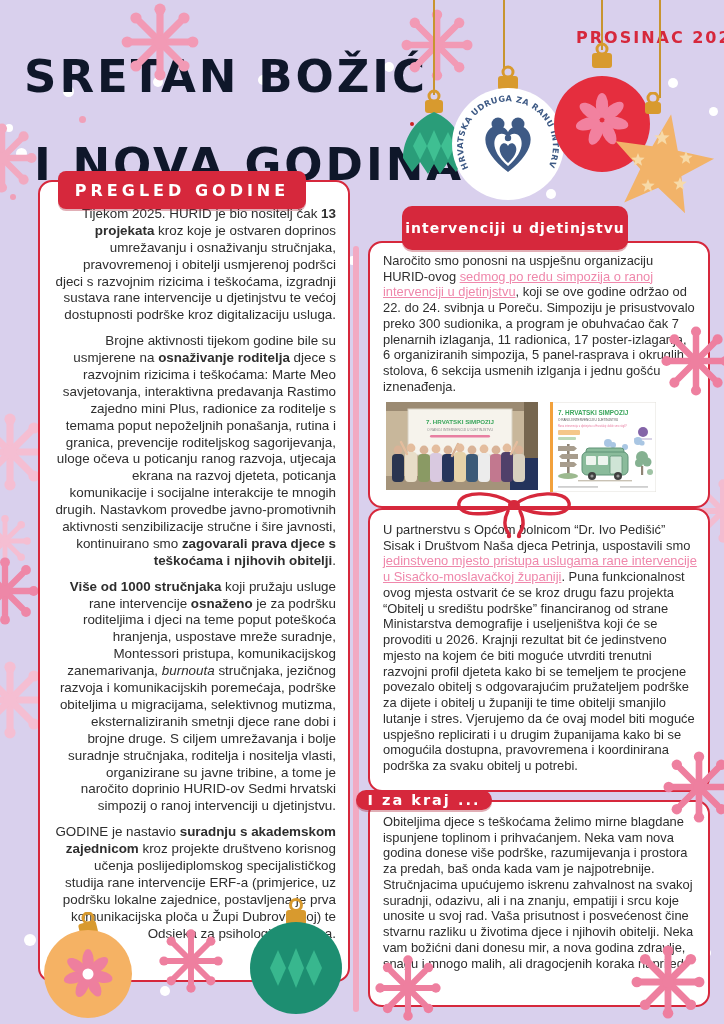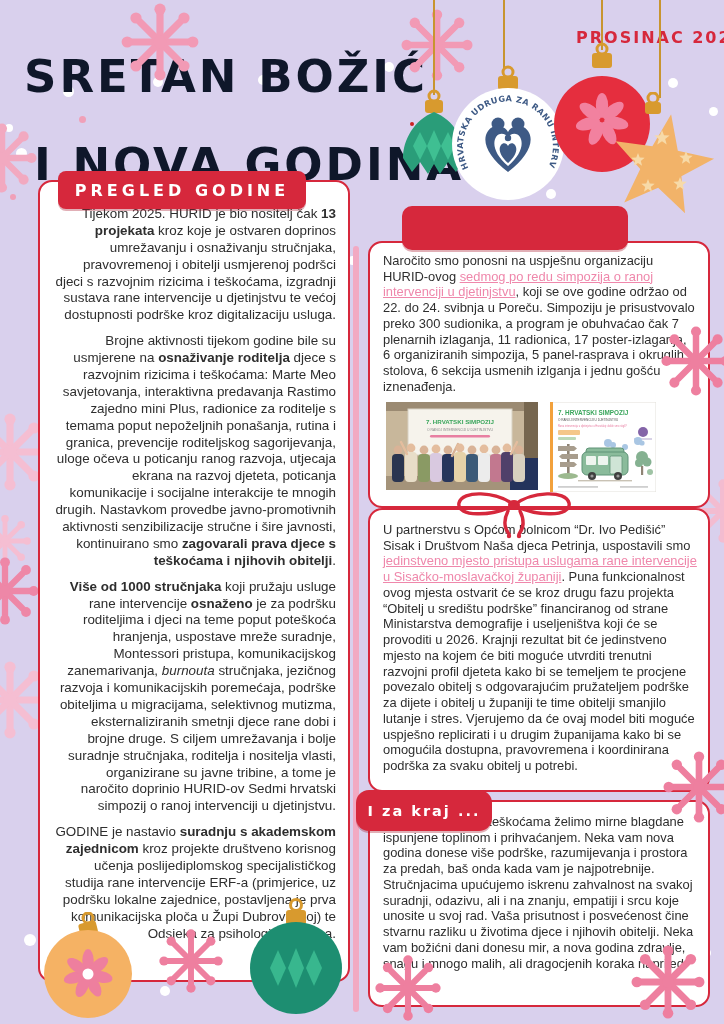--- a/index.html
+++ b/index.html
@@ -303,20 +303,21 @@
       <circle cx="92" cy="55" r="6" fill="#85b191"></circle>
         <circle cx="97" cy="60" r="4.5" fill="#85b191"></circle>
         <circle cx="89" cy="61" r="4" fill="#85b191"></circle>
       <rect x="91" y="64" width="2.2" height="9" fill="#8f8475"></rect>
       <circle cx="100" cy="70" r="3" fill="#9fc3a4"></circle>
       <rect x="8" y="84" width="40" height="1.8" fill="#cfcfcf"></rect>
         <rect x="70" y="84" width="28" height="1.8" fill="#cfcfcf"></rect>
     </svg>
   </div>
   <div class="redbox hand" style="left:402px;top:206px;width:226px;height:44px;border-radius:10px;font-size:14px;line-height:1.3;letter-spacing:1px;flex-direction:column">
+    <span>intervenciji u djetinjstvu</span>
   </div>
 
   <div class="card" style="left:368px;top:508px;width:338px;height:280px">
     <div class="body-right" style="position:absolute;left:13px;right:11px;top:12px">
       <p><span>U partnerstvu s Općom bolnicom “Dr. Ivo Pedišić” Sisak i Društvom Naša djeca Petrinja, uspostavili smo </span><span class="seg-link">jedinstveno mjesto pristupa uslugama rane intervencije u Sisačko-moslavačkoj županiji</span><span>. Puna funkcionalnost ovog mjesta ostvarit će se kroz drugu fazu projekta “Obitelj u središtu podrške” financiranog od strane Ministarstva demografije i useljeništva koji će se provoditi u 2026. Krajnji rezultat bit će jedinstveno mjesto na kojem će biti moguće utvrditi trenutni razvojni profil djeteta kako bi se temeljem te procjene povezalo obitelj s odgovarajućim pružateljem podrške za dijete i obitelj u županiji te time obitelji smanjilo lutanje i stres. Vjerujemo da će ovaj model biti moguće uspješno replicirati i u drugim županijama kako bi se omogućila dostupna, pravovremena i koordinirana podrška za svaku obitelj u potrebi.</span></p>
     </div>
   </div>
 
   <svg class="abs deco-front" style="left:450px;top:489px" width="128" height="50" viewBox="0 0 128 50">
     <g stroke="#d6283c" stroke-width="3.4" fill="none" stroke-linecap="round">
@@ -328,21 +329,21 @@
     <ellipse cx="64" cy="16" rx="6" ry="5" fill="#d6283c"></ellipse>
     <circle cx="59" cy="47" r="2.2" fill="#d6283c"></circle>
       <circle cx="69" cy="47" r="2.2" fill="#d6283c"></circle>
   </svg>
 
   <div class="card" style="left:368px;top:800px;width:338px;height:203px">
     <div class="body-right" style="position:absolute;left:13px;right:11px;top:12px">
       <p><span>Obiteljima djece s teškoćama želimo mirne blagdane ispunjene toplinom i prihvaćanjem. Neka vam nova godina donese više podrške, razumijevanja i prostora za predah, baš onda kada vam je najpotrebnije. Stručnjacima upućujemo iskrenu zahvalnost na svakoj suradnji, odazivu, ali i na znanju, empatiji i srcu koje unosite u svoj rad. Vaša prisutnost i posvećenost čine stvarnu razliku u životima djece i njihovih obitelji. Neka vam božićni dani donesu mir, a nova godina zdravlje, snagu i mnogo malih, ali dragocjenih koraka naprijed.</span></p>
     </div>
   </div>
-  <div class="redbox hand" style="left:356px;top:790px;width:136px;height:41px;border-radius:13px;font-size:14.5px;letter-spacing:2px">I za kraj ...</div>
+  <div class="redbox hand" style="left:356px;top:790px;width:136px;height:20px;border-radius:13px;font-size:14.5px;letter-spacing:2px">I za kraj ...</div>
 
   <svg class="abs deco-front" style="left:42px;top:912px" width="92" height="106" viewBox="0 0 92 106">
     <circle cx="46" cy="6" r="5" fill="none" stroke="#d89a2e" stroke-width="3"></circle>
     <rect x="37" y="10" width="18" height="13" rx="3" fill="#d89a2e" transform="rotate(-14 46 16)"></rect>
     <circle cx="46" cy="62" r="44" fill="#f5b264"></circle>
     <svg x="20" y="36" width="52" height="52" viewBox="0 0 100 100" style="color:#ee7f9e">
         <use href="#petals"></use>
       </svg>
     <circle cx="46" cy="62" r="5.5" fill="#ffffff"></circle>
   </svg>

